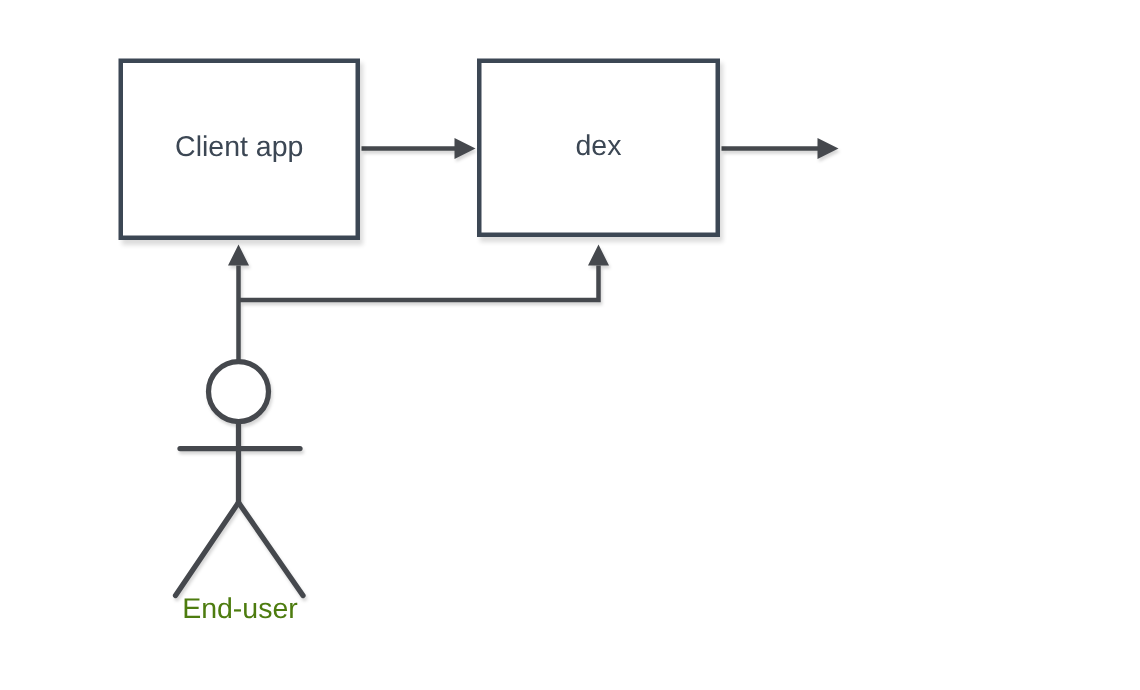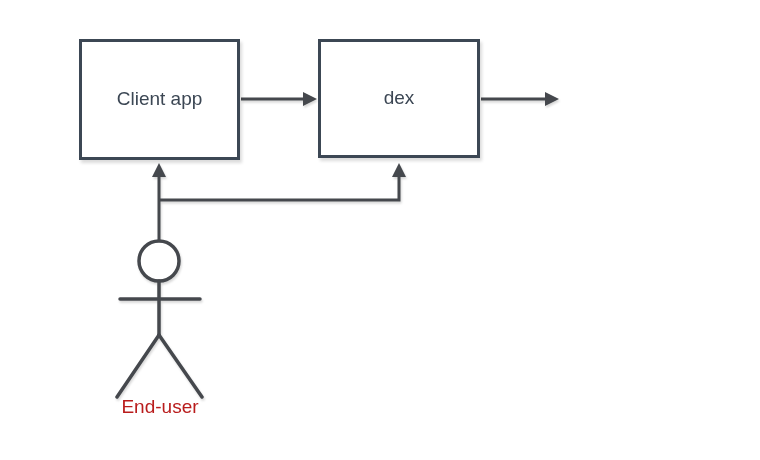--- a/index.html
+++ b/index.html
@@ -38,21 +38,21 @@
     left: 0;
     top: 0;
     filter: drop-shadow(1px 2px 1px rgba(0,0,0,0.16));
   }
   .actor-label {
     position: absolute;
     left: 85px;
     top: 396px;
     width: 150px;
     text-align: center;
-    color: #b91c1c;
+    color: #4d7c0f;
     font-size: 19px;
   }
 </style>
 </head>
 <body>
 
 <div class="canvas">
 
   <svg class="edges-svg" width="760" height="460" viewBox="0 0 760 460">
 

